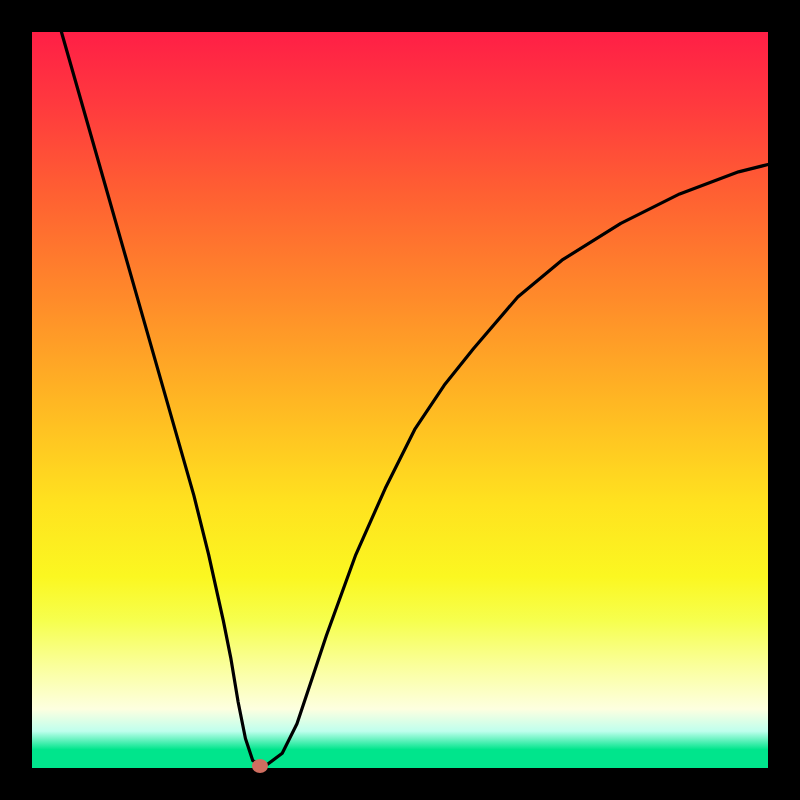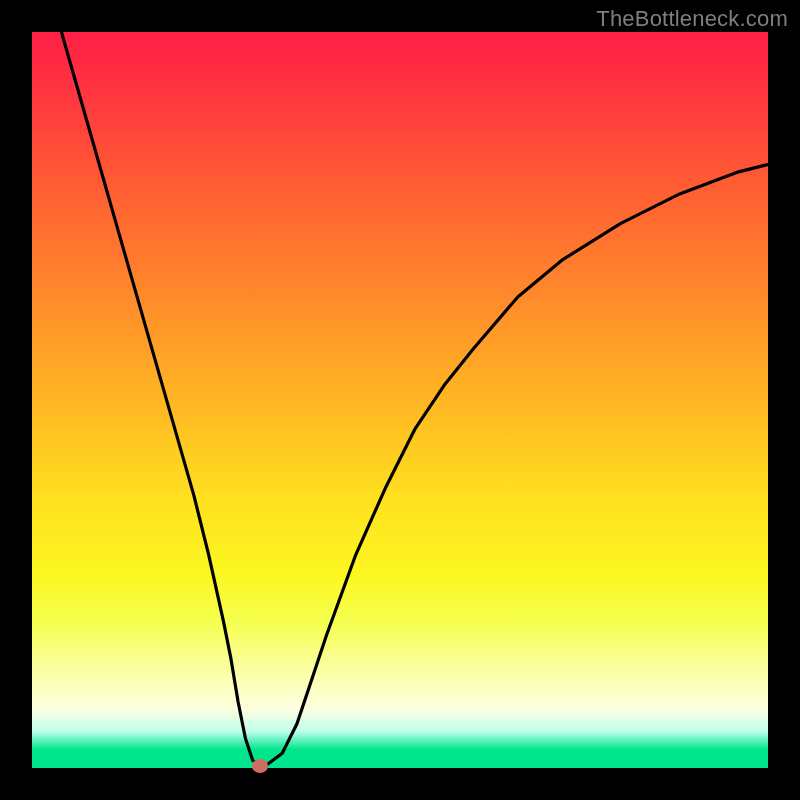--- a/index.html
+++ b/index.html
@@ -64,20 +64,19 @@
     height: 14px;
     border-radius: 50%;
     background: #cf6e60;
     transform: translate(-50%, -50%);
   }
 </style>
 </head>
 <body>
 
 <div class="frame">
-  <div class="watermark">TheBottleneck.com</div>
   <div class="plot">
     <svg class="curve" viewBox="0 0 736 736" preserveAspectRatio="none">
       <path id="curve-path" fill="none" stroke="#000" stroke-width="3.2" stroke-linejoin="round" stroke-linecap="round" d="M29.44 0.00 L44.16 51.52 L58.88 103.04 L73.60 154.56 L88.32 206.08 L103.04 257.60 L117.76 309.12 L132.48 360.64 L147.20 412.16 L161.92 463.68 L176.64 522.56 L191.36 588.80 L198.72 625.60 L206.08 669.76 L213.44 706.56 L220.80 728.64 L228.16 732.32 L235.52 732.32 L250.24 721.28 L264.96 691.84 L279.68 647.68 L294.40 603.52 L323.84 522.56 L353.28 456.32 L382.72 397.44 L412.16 353.28 L441.60 316.48 L485.76 264.96 L529.92 228.16 L588.80 191.36 L647.68 161.92 L706.56 139.84 L736.00 132.48"></path>
     </svg>
     <div id="marker" class="marker" style="left: 228.16px; top: 733.792px;"></div>
   </div>
 </div>
 
 </body></html>

